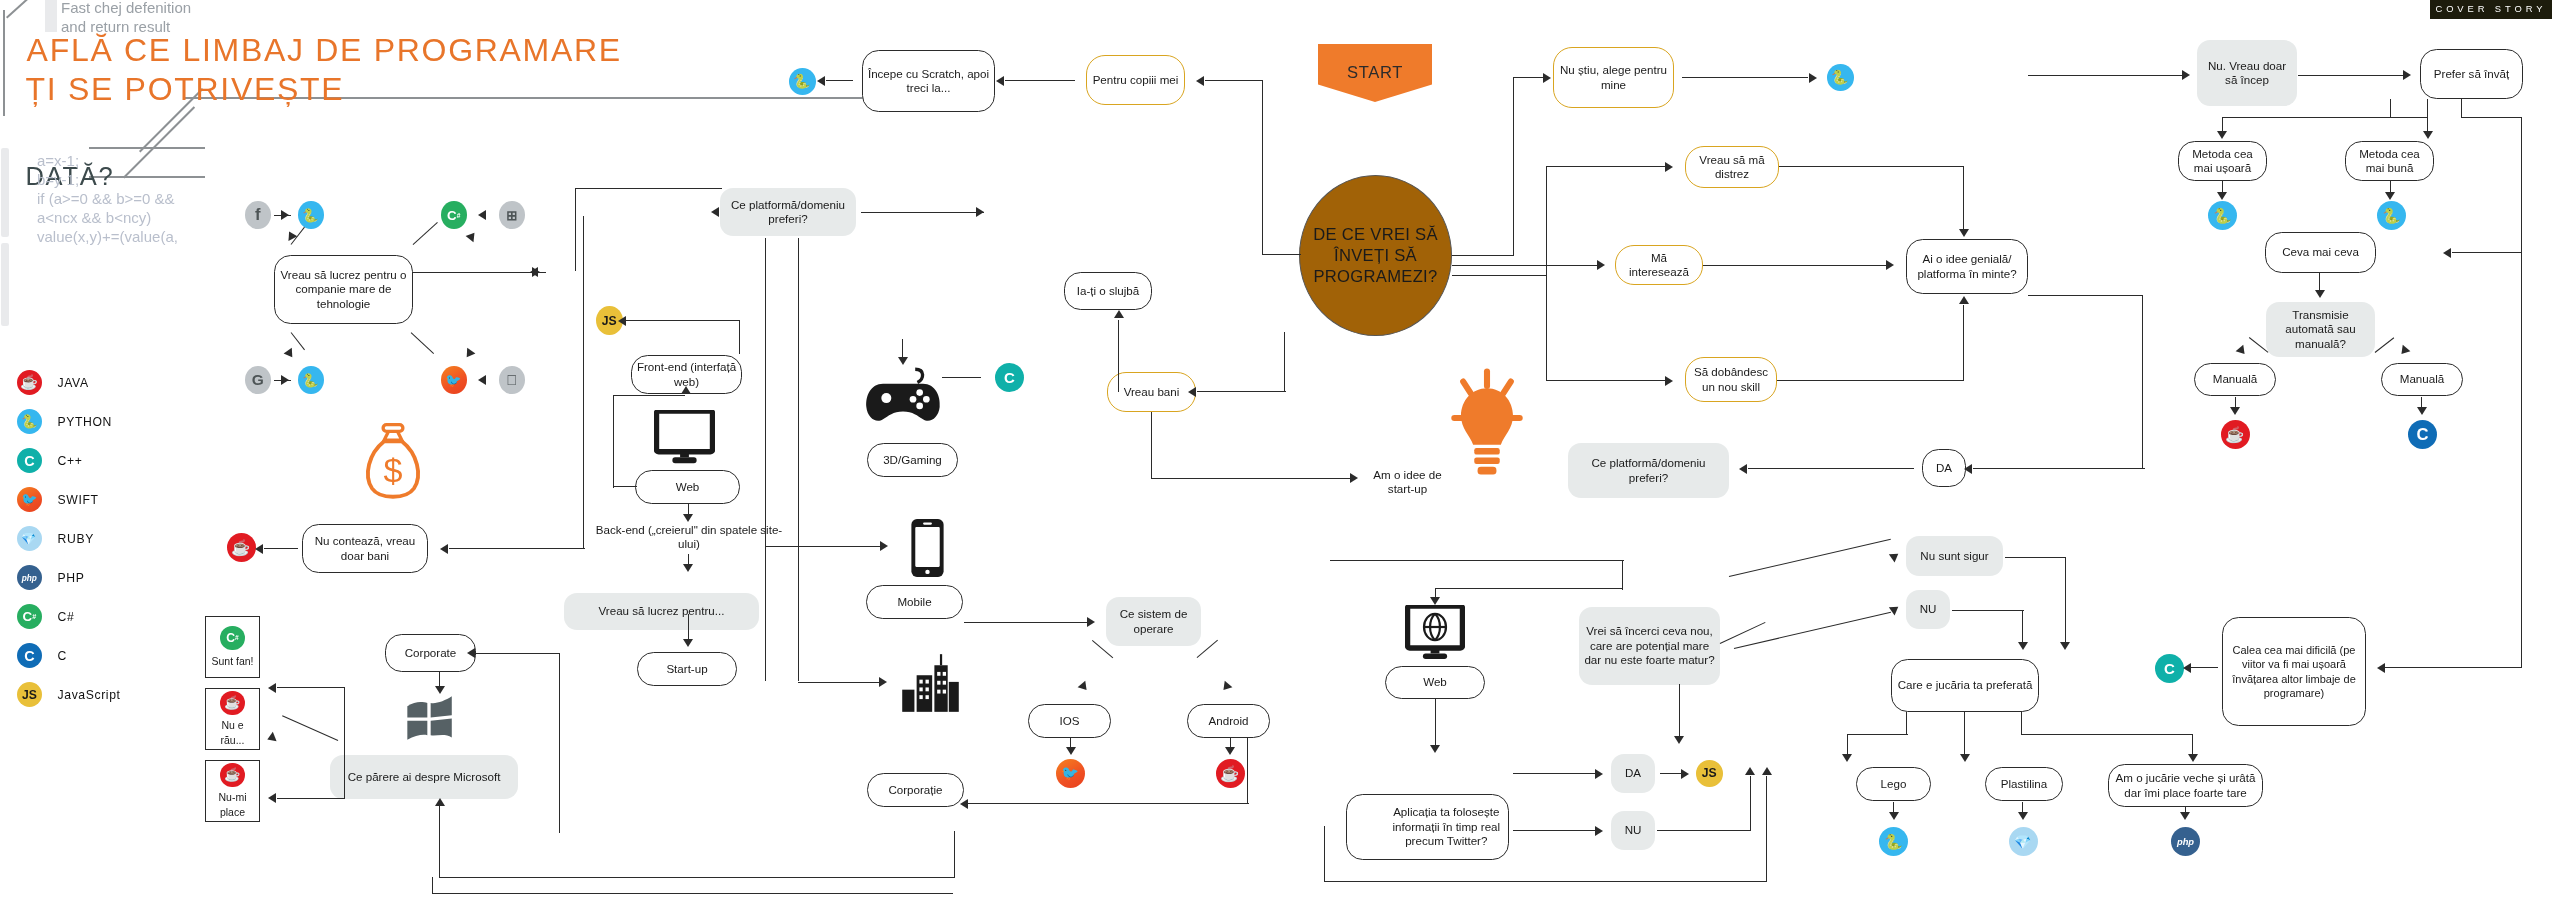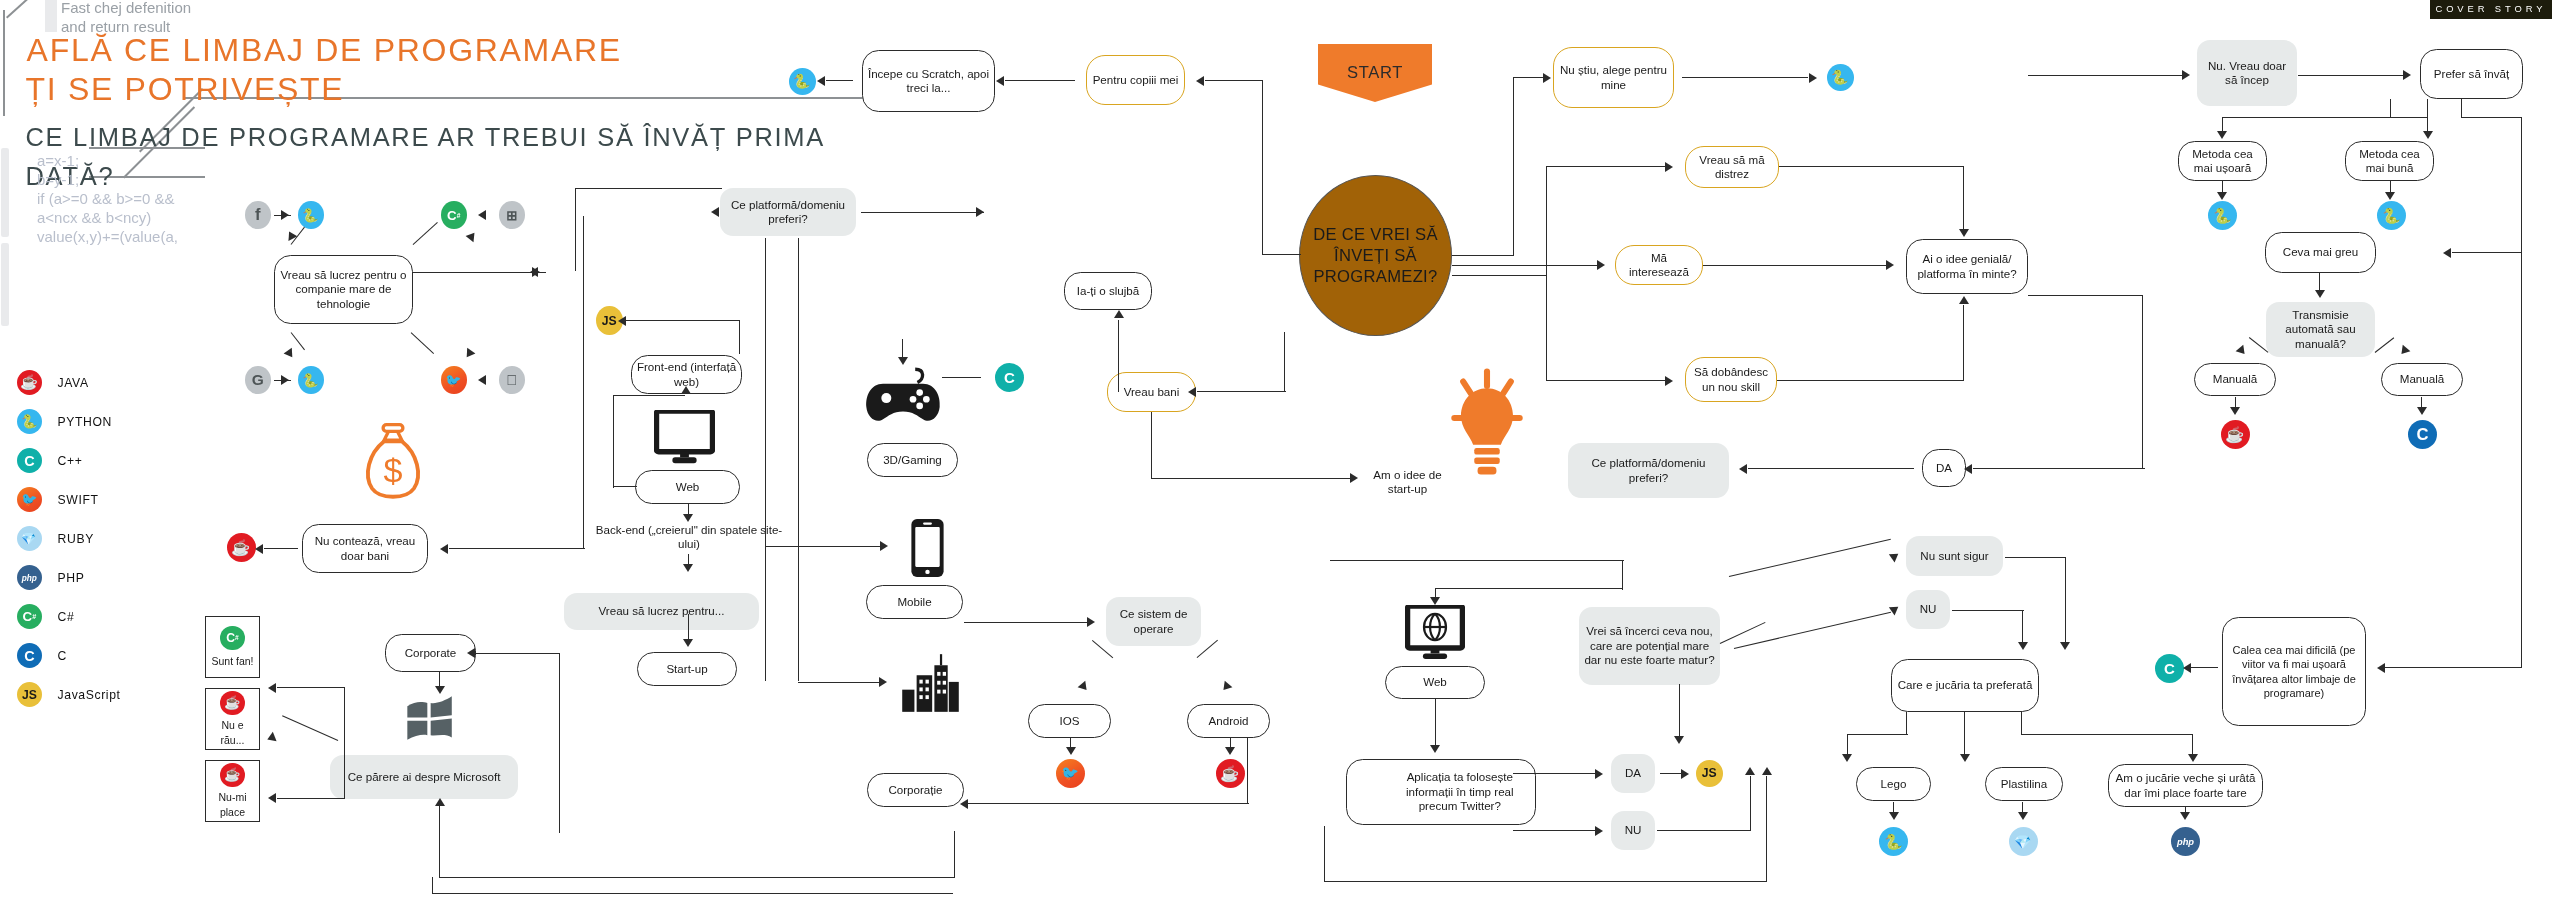--- a/index.html
+++ b/index.html
@@ -73,21 +73,20 @@
   <div class="grayline" style="left:89px;top:176px;width:116px;height:2.2px;"></div>
   <div class="grayline" style="left:123px;top:177px;width:100px;height:2.2px;transform:rotate(-45deg);transform-origin:left top;"></div>
   <div class="grayline" style="left:139px;top:151px;width:89px;height:2.2px;transform:rotate(-45deg);transform-origin:left top;"></div>
   <div class="graybar" style="left:1.1px;top:148px;width:7.8px;height:89px;border-radius:2.2px;"></div>
   <div class="graybar" style="left:1.1px;top:243px;width:7.8px;height:83px;border-radius:2.2px;"></div>
 
   <div class="hdr-code" style="left:61px;top:-2.2px;">Fast chej defenition
 and return result</div>
   <div class="title-orange" style="left:26.6px;top:33px;">AFLĂ CE LIMBAJ DE PROGRAMARE</div>
   <div class="title-orange" style="left:25.5px;top:72px;text-align:center;">ȚI SE POTRIVEȘTE</div>
-  <div class="title-dark" style="left:25.5px;top:122px;">CE LIMBAJ DE PROGRAMARE AR TREBUI SĂ ÎNVĂȚ PRIMA</div>
   <div class="title-dark" style="left:25.5px;top:161px;">DATĂ?</div>
   <div class="hdr-code light" style="left:37px;top:151px;">a=x-1;
 b=y-1;
 if (a&gt;=0 &amp;&amp; b&gt;=0 &amp;&amp;
 a&lt;ncx &amp;&amp; b&lt;ncy)
 value(x,y)+=(value(a,</div>
   <div class="cover-story" style="left:2430px;top:0;">COVER STORY</div>
 
   <div class="legend">
     <div class="legend-row">
@@ -202,21 +201,21 @@
   <div class="ln lnh" style="left:2452px;top:252px;width:70px;"></div>
   <div class="ar ar-l" style="left:2443px;top:248px;"></div>
 
   <span class="lang python icobox" style="left:2208px;top:201px;width:29px;height:29px;display:flex;align-items:center;justify-content:center;font-size:15px;">🐍</span>
   <span class="lang python icobox" style="left:2377px;top:201px;width:29px;height:29px;display:flex;align-items:center;justify-content:center;font-size:15px;">🐍</span>
   <div class="ln lnv" style="left:2222px;top:181px;width:1.1px;height:12.2px;"></div>
   <div class="ar ar-d" style="left:2217px;top:192px;"></div>
   <div class="ln lnv" style="left:2390px;top:181px;width:1.1px;height:12.2px;"></div>
   <div class="ar ar-d" style="left:2385px;top:192px;"></div>
 
-  <div class="node white" style="left:2265px;top:232px;width:111px;height:41px;">Ceva mai greu</div>
+  <div class="node white" style="left:2265px;top:232px;width:111px;height:41px;">Ceva mai ceva</div>
   <div class="node gray" style="left:2266px;top:302px;width:109px;height:55px;">Transmisie automată sau manuală?</div>
   <div class="ln lnv" style="left:2319px;top:273px;width:1.1px;height:19px;"></div>
   <div class="ar ar-d" style="left:2315px;top:290px;"></div>
 
   <div class="node white" style="left:2194px;top:363px;width:82px;height:33px;">Manuală</div>
   <div class="node white" style="left:2381px;top:363px;width:82px;height:33px;">Manuală</div>
   <div class="ln lnh" style="left:2244px;top:352px;width:24.4px;height:1.1px;transform:rotate(38deg);transform-origin:right center;"></div>
   <div class="ar ar-d" style="left:2237px;top:347px;transform:rotate(-40deg);"></div>
   <div class="ln lnh" style="left:2375px;top:352px;width:24.4px;height:1.1px;transform:rotate(-38deg);transform-origin:left center;"></div>
   <div class="ar ar-d" style="left:2399px;top:347px;transform:rotate(40deg);"></div>
@@ -294,21 +293,21 @@
   <div class="ln lnh" style="left:1734px;top:648px;width:161px;height:1.1px;transform:rotate(-13deg);transform-origin:left center;"></div>
   <div class="ar ar-r" style="left:1891px;top:604px;transform:rotate(-35deg);"></div>
 
   <div class="ln lnh" style="left:1657px;top:830px;width:94px;"></div>
   <div class="ln lnv" style="left:1750px;top:776px;width:1.1px;height:54px;"></div>
   <div class="ar ar-u" style="left:1745px;top:767px;"></div>
   <div class="ln lnh" style="left:1324px;top:881px;width:443px;"></div>
   <div class="ln lnv" style="left:1766px;top:776px;width:1.1px;height:105px;"></div>
   <div class="ar ar-u" style="left:1762px;top:767px;"></div>
 
-  <div class="node white" style="left:1346px;top:759px;width:190px;height:66px;padding-left:42px;">Aplicația ta folosește informații în timp real precum Twitter?</div>
+  <div class="node white" style="left:1346px;top:794px;width:163px;height:66px;padding-left:42px;">Aplicația ta folosește informații în timp real precum Twitter?</div>
   <div class="ln lnh" style="left:1513px;top:773px;width:83px;"></div>
   <div class="ar ar-r" style="left:1595px;top:769px;"></div>
   <div class="ln lnh" style="left:1513px;top:830px;width:83px;"></div>
   <div class="ar ar-r" style="left:1595px;top:826px;"></div>
   <div class="ln lnv" style="left:1324px;top:826px;width:1.1px;height:55px;"></div>
 
   <div class="icobox" style="left:1405px;top:605px;width:60px;height:55px;">
     <svg width="60" height="55" viewBox="0 0 108 100">
       <rect x="4" y="2" width="100" height="76" rx="4" fill="none" stroke="#1a1a1a" stroke-width="10"></rect>
       <ellipse cx="54" cy="40" rx="20" ry="24" fill="none" stroke="#1a1a1a" stroke-width="4"></ellipse>

